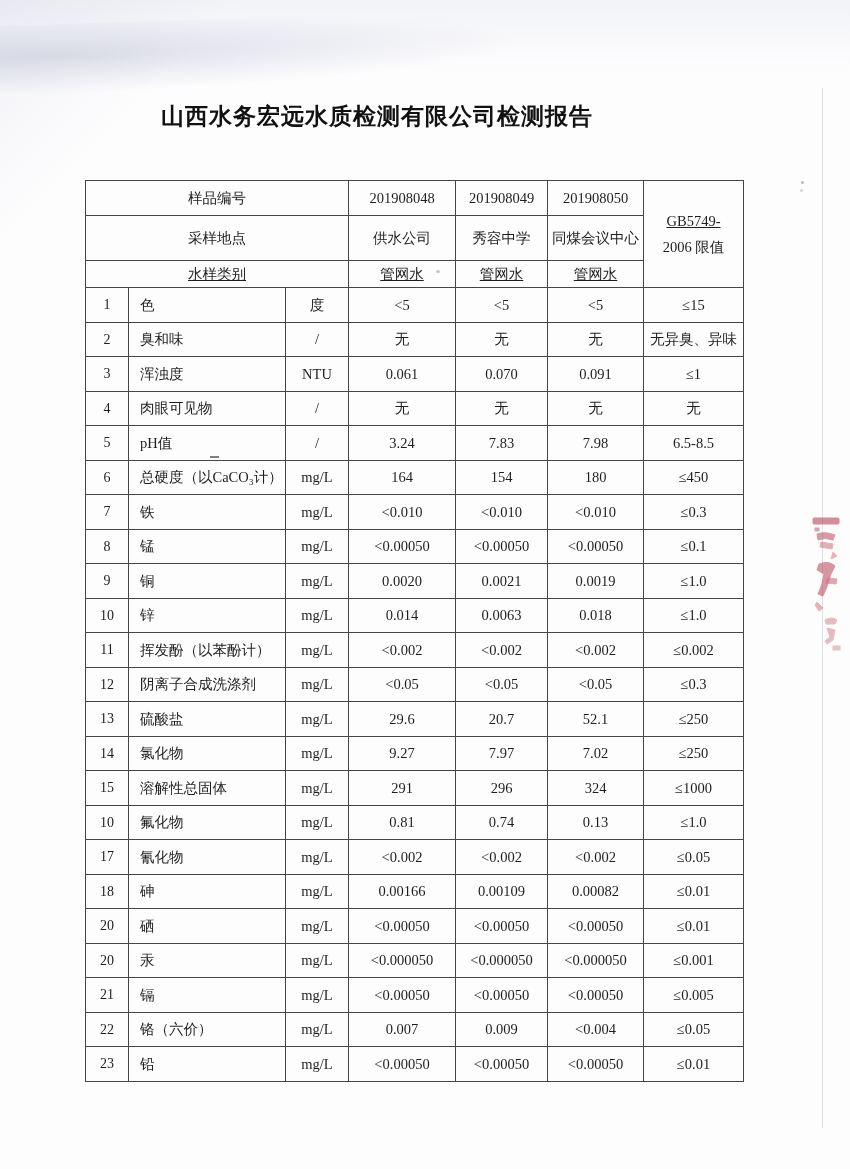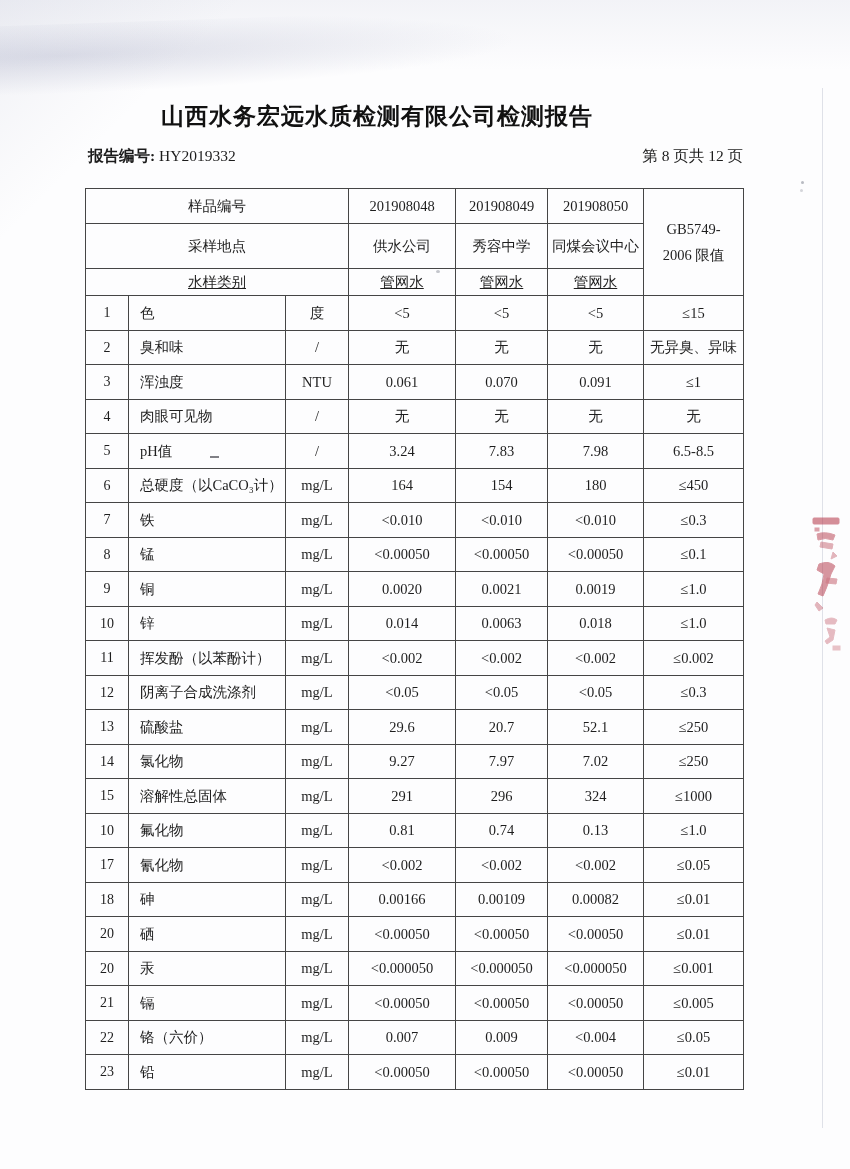--- a/index.html
+++ b/index.html
@@ -29,21 +29,21 @@
     font-weight:bold;font-size:23px;letter-spacing:1px;color:#111;
   }
   .meta{
     position:absolute;left:85px;top:146px;width:658px;height:22px;
     font-size:15.5px;
   }
   .meta .left{position:absolute;left:3px;top:0;}
   .meta .left b{font-weight:bold;}
   .meta .right{position:absolute;right:0;top:0;}
   table.report{
-    position:absolute;left:85px;top:188px;
+    position:absolute;left:85px;top:180px;
     width:658px;
     border-collapse:collapse;
     table-layout:fixed;
     font-size:14.5px;color:#1e1e1e;
   }
   table.report td, table.report th{
     border:1.5px solid #454545;
     text-align:center;vertical-align:middle;
     padding:0 2px;
     font-weight:normal;
@@ -52,21 +52,21 @@
   col.c0{width:43px;} col.c1{width:157px;} col.c2{width:63px;}
   col.c3{width:107px;} col.c4{width:92px;} col.c5{width:96px;} col.c6{width:100px;}
   tr.h1 td{height:34px;}
   tr.h2 td{height:44px;}
   tr.h3 td{height:26px;text-decoration:underline;}
   tbody.results td{height:33.5px;}
   tbody.results td.c1{text-align:left;padding-left:11px;}
   tbody.results td.c0{font-size:14px;}
   td.loc{padding:0 13px;}
   td.gbcell div{line-height:1.0;}
-  td.gbcell .l1{margin-bottom:11px;}
+  td.gbcell .l1{margin-bottom:11px;text-decoration:underline;}
   .speck{position:absolute;background:#8a8d99;border-radius:50%;opacity:.6;}
   .dash-artifact{position:absolute;background:#55565e;opacity:.75;}
   .stamp{
     position:absolute;left:803px;top:512px;width:47px;height:150px;
     opacity:.85;filter:blur(.4px);
   }
   .noise-blot{
     position:absolute;left:-40px;top:18px;width:560px;height:70px;
     background:radial-gradient(ellipse at 18% 45%, rgba(150,155,185,.30), rgba(150,155,185,0) 70%);
     transform:rotate(-2deg);
@@ -75,24 +75,20 @@
 </head>
 <body>
 
 <div class="page">
 
   <div class="noise-blot"></div>
   <div class="edge-shadow"></div>
 
   <div class="title">山西水务宏远水质检测有限公司检测报告</div>
 
-  <div class="meta">
-    <span class="left"><b>报告编号:</b>&nbsp;<span>HY2019332</span></span>
-    <span class="right">第 8 页共 12 页</span>
-  </div>
 
   <table class="report">
     <colgroup>
       <col class="c0">
         <col class="c1">
         <col class="c2">
         <col class="c3">
         <col class="c4">
         <col class="c5">
         <col class="c6">

